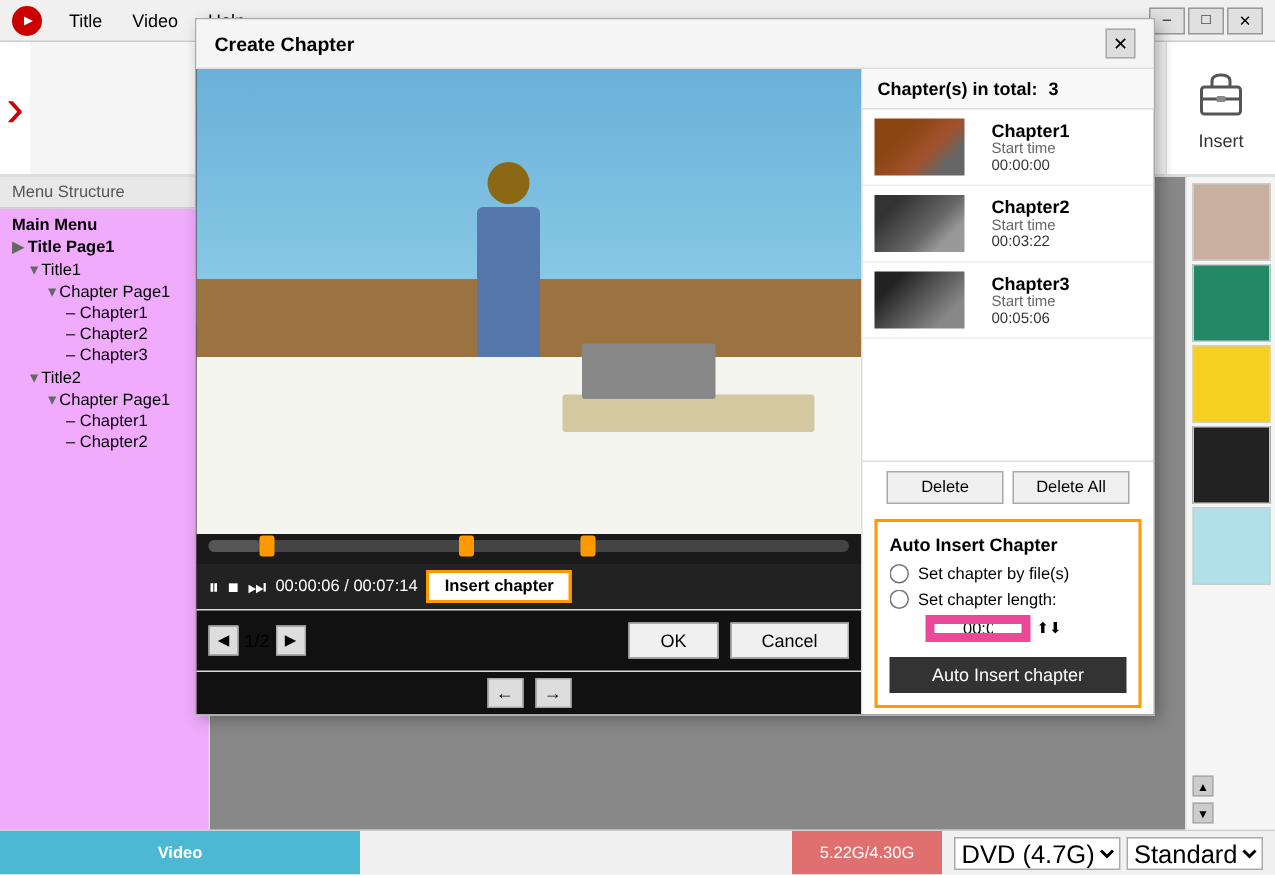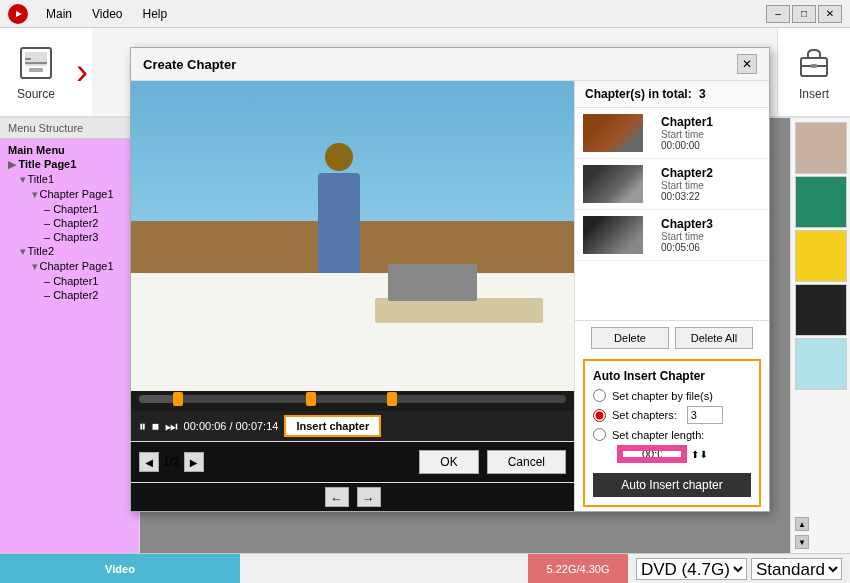--- a/index.html
+++ b/index.html
@@ -48,21 +48,21 @@
 
     
     .bottom-bar { height: 30px; background: #f0f0f0; display: flex; align-items: center; border-top: 1px solid #ccc; }
     .bottom-video { background: #4db8d4; flex: 0 0 240px; display: flex; align-items: center; justify-content: center; color: #fff; font-size: 11px; font-weight: bold; height: 100%; }
     .bottom-space { flex: 1; background: #e0e0e0; }
     .bottom-size { background: #e07070; flex: 0 0 100px; display: flex; align-items: center; justify-content: center; color: #fff; font-size: 11px; height: 100%; }
     .bottom-right { display: flex; align-items: center; gap: 4px; padding: 0 8px; }
     .bottom-select { height: 22px; font-size: 17px; border: 1px solid #aaa; background: #fff; }
 
     
-    .dialog { position: absolute; top: 47px; left: 130px; width: 640px; background: #fff; border: 1px solid #aaa; box-shadow: 3px 3px 10px rgba(0,0,0,0.3); z-index: 20; }
+    .dialog { position: absolute; top: 12px; left: 130px; width: 640px; background: #fff; border: 1px solid #aaa; box-shadow: 3px 3px 10px rgba(0,0,0,0.3); z-index: 20; }
     .dialog-titlebar { background: #f5f5f5; border-bottom: 1px solid #ddd; padding: 6px 12px; display: flex; align-items: center; justify-content: space-between; }
     .dialog-title { font-size: 13px; font-weight: bold; }
     .dialog-close { width: 20px; height: 20px; background: #ddd; border: 1px solid #aaa; cursor: pointer; display: flex; align-items: center; justify-content: center; font-size: 12px; }
     .dialog-body { display: flex; padding: 0; }
     
     
     .video-area { flex: 1; background: #111; position: relative; }
     .video-placeholder { width: 100%; height: 310px; background: #222; position: relative; overflow: hidden; }
 
     
@@ -111,43 +111,31 @@
 </head>
 <body>
 
 <div class="title-bar">
   <div class="title-bar-logo">
     <svg viewBox="0 0 14 14">
         <circle cx="7" cy="7" r="6" fill="#c00"></circle>
         <polygon points="5,4 11,7 5,10" fill="#fff"></polygon>
       </svg>
   </div>
-  <span class="menu-item">Main</span>
+  <span class="menu-item">Title</span>
   <span class="menu-item">Video</span>
   <span class="menu-item">Help</span>
   <div class="title-bar-controls">
     <div class="title-bar-btn">–</div>
     <div class="title-bar-btn">□</div>
     <div class="title-bar-btn">✕</div>
   </div>
 </div>
 
 <div class="main-toolbar">
-  <div class="toolbar-btn">
-    <div class="toolbar-icon">
-      <svg width="38" height="38" viewBox="0 0 38 38">
-        <rect x="4" y="4" width="30" height="30" rx="2" fill="none" stroke="#555" stroke-width="2"></rect>
-        <rect x="8" y="8" width="22" height="14" rx="1" fill="#ddd"></rect>
-        <rect x="12" y="24" width="14" height="4" rx="1" fill="#aaa"></rect>
-        <rect x="8" y="14" width="6" height="2" fill="#888"></rect>
-        <rect x="8" y="18" width="22" height="2" fill="#888"></rect>
-      </svg>
-    </div>
-    <span class="toolbar-label">Source</span>
-  </div>
   <div class="chevron-red">›</div>
   <div style="flex:1; background:#ddd; height:100%; opacity:0.3;"></div>
   <div class="toolbar-btn" style="border-left:1px solid #ddd;">
     <div class="toolbar-icon toolbox-icon">
       <svg width="38" height="38" viewBox="0 0 38 38">
         <rect x="6" y="14" width="26" height="18" rx="2" fill="none" stroke="#555" stroke-width="2"></rect>
         <path d="M13 14 V10 Q13 6 19 6 Q25 6 25 10 V14" fill="none" stroke="#555" stroke-width="2"></path>
         <line x1="6" y1="22" x2="32" y2="22" stroke="#555" stroke-width="2"></line>
         <rect x="16" y="20" width="6" height="4" rx="1" fill="#888"></rect>
       </svg>
@@ -309,25 +297,20 @@
         <div class="chapter-btn">Delete All</div>
       </div>
 
       <div class="auto-insert">
         <div class="auto-insert-title">Auto Insert Chapter</div>
         <div class="radio-row">
           <input type="radio" name="auto-chapter" id="r1" style="">
           <label class="radio-label" for="r1">Set chapter by file(s)</label>
         </div>
         <div class="radio-row">
-          <input type="radio" name="auto-chapter" id="r2" checked="" style="accent-color: rgb(204, 0, 0);">
-          <label class="radio-label" for="r2">Set chapters:</label>
-          <input type="text" class="chapters-input" value="3" style="">
-        </div>
-        <div class="radio-row">
           <input type="radio" name="auto-chapter" id="r3" style="">
           <label class="radio-label" for="r3">Set chapter length:</label>
         </div>
         <div style="padding-left:20px;margin-bottom:4px;display:flex;align-items:center;gap:4px;">
           <input type="text" class="length-input" value="00:01:00" style="">
           <span style="font-size:10px;cursor:pointer;">⬆⬇</span>
         </div>
         <button class="auto-insert-btn">Auto Insert chapter</button>
       </div>
     </div>

